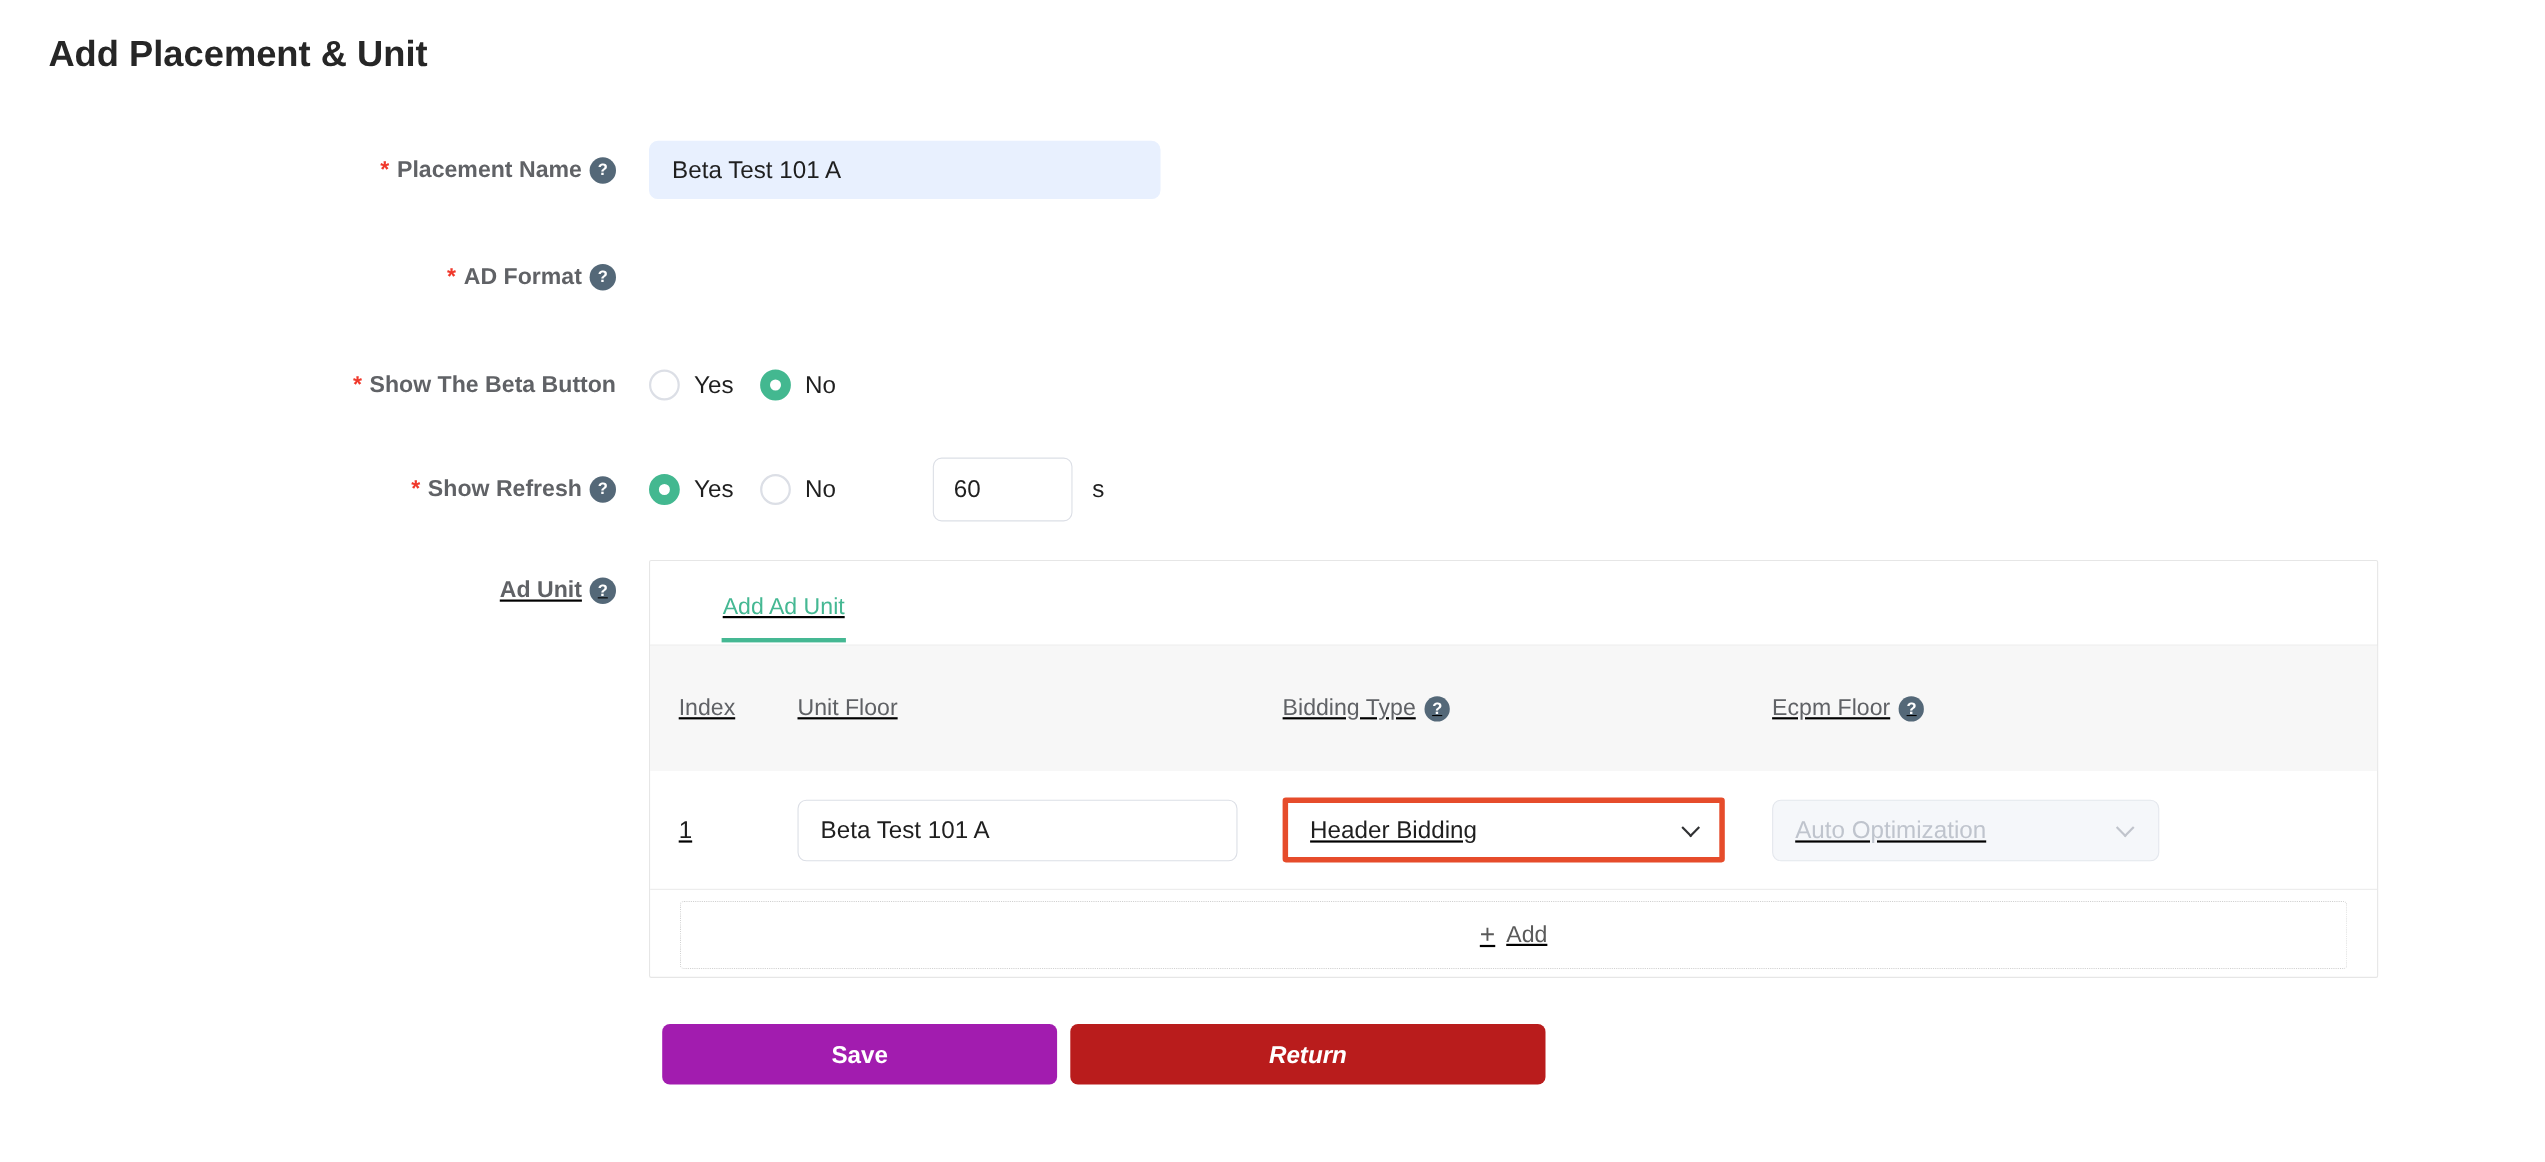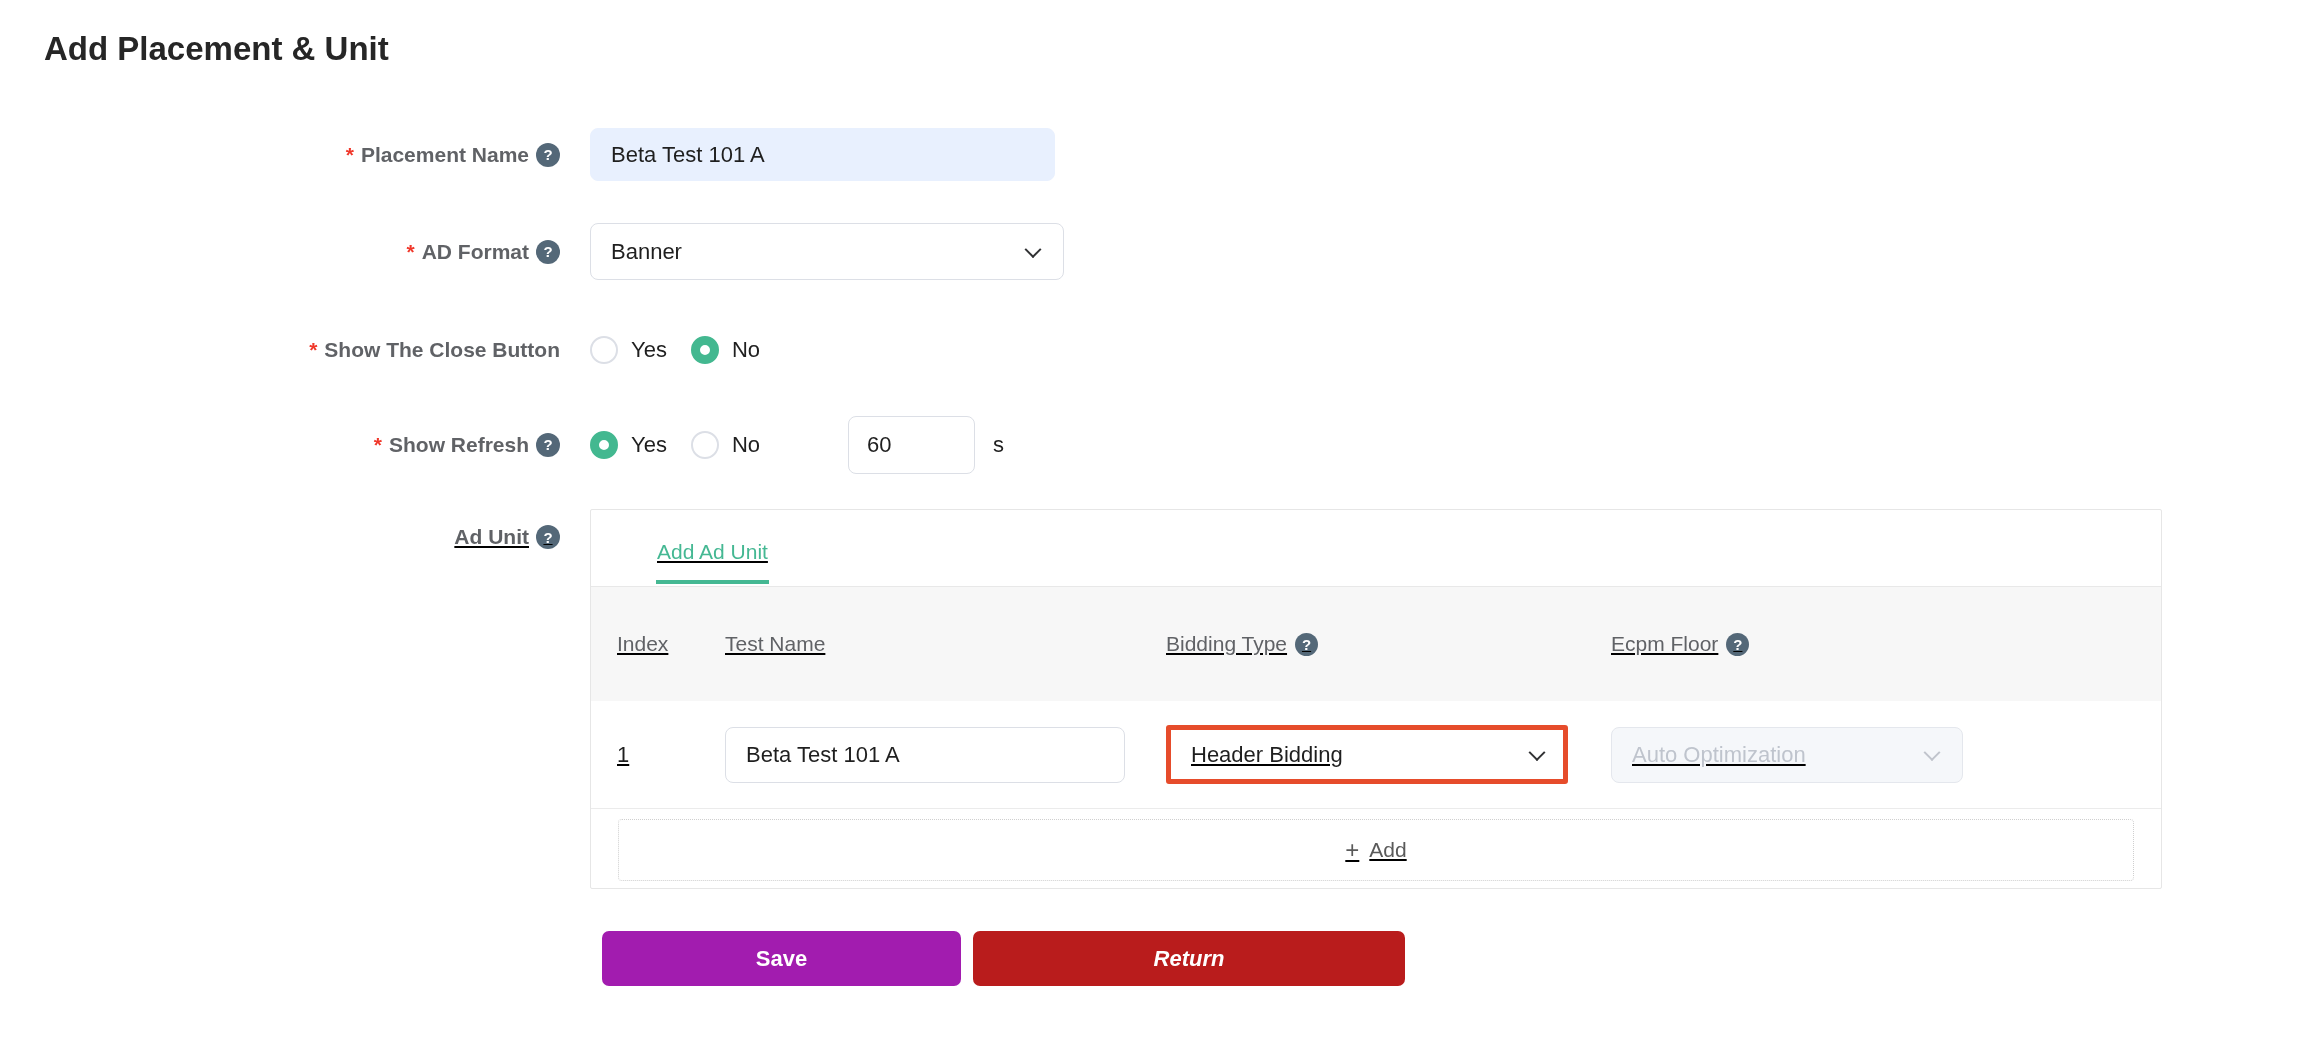--- a/index.html
+++ b/index.html
@@ -107,32 +107,26 @@
       <input class="text-input" type="text" value="Beta Test 101 A" style="">
     </div>
   </div>
 
   <div class="frow r2">
     <div class="label-col">
       <span class="req">*</span>
       <span>AD Format</span>
       <span class="help">?</span>
     </div>
-    <div class="ctrl">
-      <div class="select sel-adformat">
-        <span>Banner</span>
-        <span class="chev"></span>
-      </div>
-    </div>
   </div>
 
   <div class="frow r3">
     <div class="label-col">
       <span class="req">*</span>
-      <span>Show The Close Button</span>
+      <span>Show The Beta Button</span>
     </div>
     <div class="ctrl radio-group">
       <span class="radio-opt">
         <span class="radio"></span>
         <span class="radio-txt">Yes</span>
       </span>
       <span class="radio-opt">
         <span class="radio sel"></span>
         <span class="radio-txt">No</span>
       </span>
@@ -166,21 +160,21 @@
     </div>
     <div class="ctrl">
       <div class="panel">
 
         <div class="tabbar">
           <div class="tab">Add Ad Unit</div>
         </div>
 
         <div class="thead">
           <div class="col-index">Index</div>
-          <div class="col-unit">Test Name</div>
+          <div class="col-unit">Unit Floor</div>
           <div class="col-bid">
             <span>Bidding Type</span>
             <span class="help sm">?</span>
           </div>
           <div class="col-ecpm">
             <span>Ecpm Floor</span>
             <span class="help sm">?</span>
           </div>
         </div>
 

